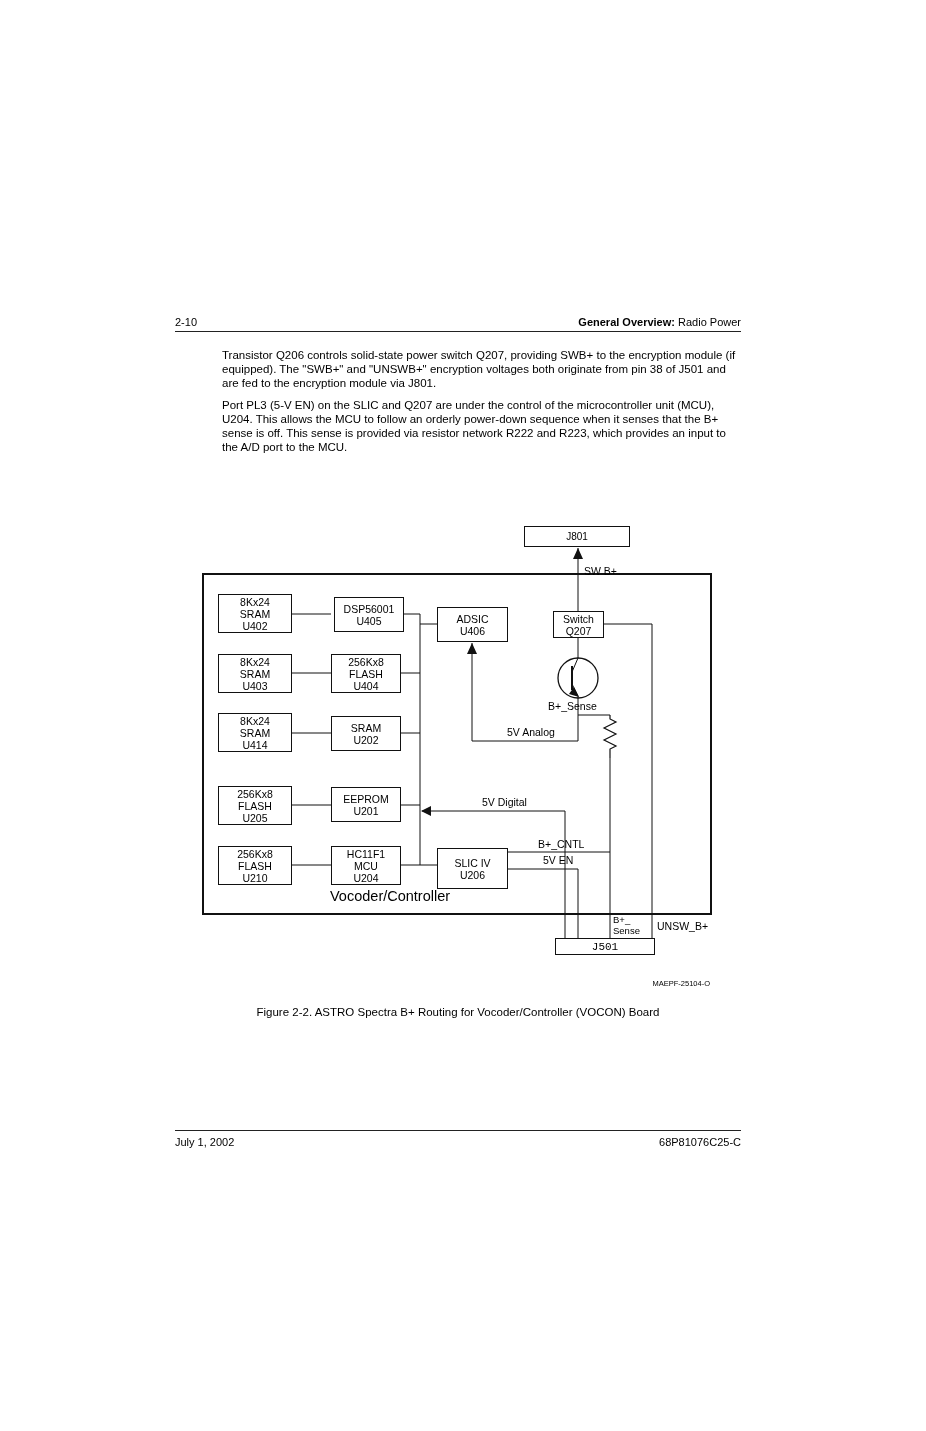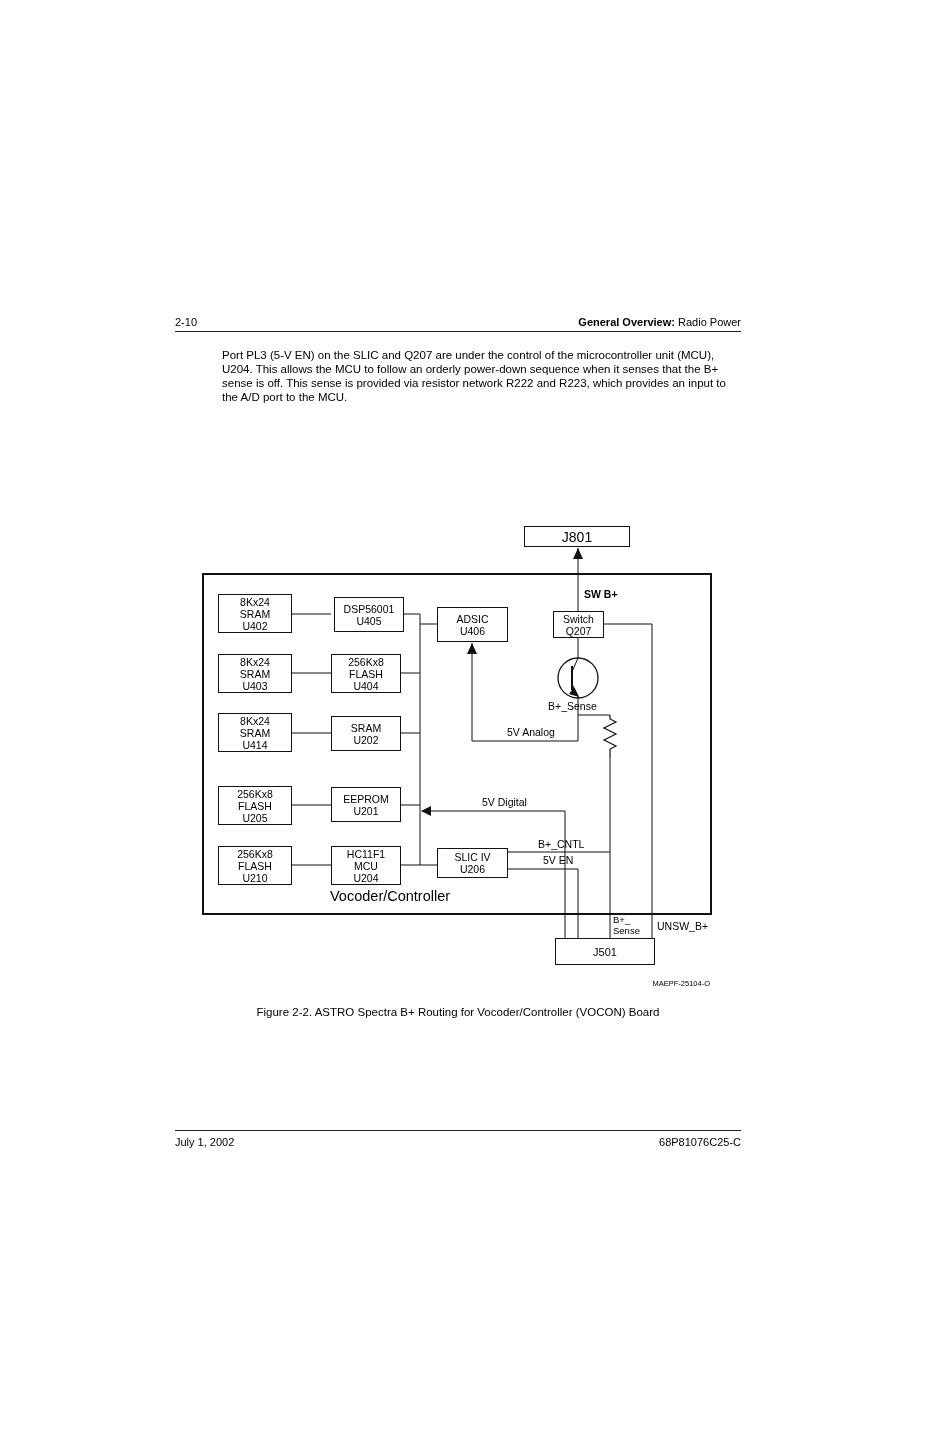--- a/index.html
+++ b/index.html
@@ -50,20 +50,21 @@
 
 <div class="page">
 
   <div class="abs hdr-text" style="left:175px;top:316px;">2-10</div>
   <div class="abs hdr-text" style="right:185px;top:316px;text-align:right;">
     <span style="font-weight:bold;">General Overview:</span><span> Radio Power</span>
   </div>
   <div class="abs rule" style="left:175px;top:331px;width:566px;"></div>
 
   <div class="abs body-text" style="left:222px;top:348px;width:520px;">
+    <p>Transistor Q206 controls solid-state power switch Q207, providing SWB+ to the encryption module (if equipped). The "SWB+" and "UNSWB+" encryption voltages both originate from pin 38 of J501 and are fed to the encryption module via J801.</p>
     <p>Port PL3 (5-V EN) on the SLIC and Q207 are under the control of the microcontroller unit (MCU), U204. This allows the MCU to follow an orderly power-down sequence when it senses that the B+ sense is off. This sense is provided via resistor network R222 and R223, which provides an input to the A/D port to the MCU.</p>
   </div>
 
   <div>
 
     <svg class="lines" width="926" height="1431">
       <g stroke="#111" stroke-width="1" fill="none">
 
         <line x1="578" y1="548" x2="578" y2="611"></line>
 
@@ -116,22 +117,22 @@
         <line x1="578" y1="658" x2="572" y2="672"></line>
         <line x1="572" y1="684" x2="578" y2="696"></line>
         <polygon points="579,697 569,694 574,687" fill="#111" stroke="none"></polygon>
       </g>
 
       <polyline points="610,715 610,719 616,722 604,728 616,734 604,740 616,746 610,749 610,758" stroke="#111" stroke-width="1.2" fill="none"></polyline>
     </svg>
 
     <div class="outerbox" style="left:202px;top:573px;width:510px;height:342px;"></div>
 
-    <div class="dbox" style="left:524px;top:526px;width:106px;height:21px;font-size:14px;">J801</div>
-    <div class="dbox" style="left:555px;top:938px;width:100px;height:27px;font-size:11px;">J501</div>
+    <div class="dbox" style="left:524px;top:526px;width:106px;height:21px;font-size:10px;">J801</div>
+    <div class="dbox" style="left:555px;top:938px;width:100px;height:17px;font-size:11px;font-family:Liberation Mono, monospace;">J501</div>
 
     <div class="dbox" style="left:218px;top:594px;width:74px;height:39px;">8Kx24
 SRAM
 U402</div>
     <div class="dbox" style="left:218px;top:654px;width:74px;height:39px;">8Kx24
 SRAM
 U403</div>
     <div class="dbox" style="left:218px;top:713px;width:74px;height:39px;">8Kx24
 SRAM
 U414</div>
@@ -152,24 +153,24 @@
     <div class="dbox" style="left:331px;top:787px;width:70px;height:35px;">EEPROM
 U201</div>
     <div class="dbox" style="left:331px;top:846px;width:70px;height:39px;">HC11F1
 MCU
 U204</div>
 
     <div class="dbox" style="left:437px;top:607px;width:71px;height:35px;">ADSIC
 U406</div>
     <div class="dbox" style="left:553px;top:611px;width:51px;height:27px;">Switch
 Q207</div>
-    <div class="dbox" style="left:437px;top:848px;width:71px;height:30px;">SLIC IV
+    <div class="dbox" style="left:437px;top:848px;width:71px;height:41px;">SLIC IV
 U206</div>
 
-    <div class="dlabel" style="left:584px;top:589px;font-weight:bold;">SW B+</div>
+    <div class="dlabel" style="left:584px;top:566px;">SW B+</div>
     <div class="dlabel" style="left:548px;top:701px;">B+_Sense</div>
     <div class="dlabel" style="left:507px;top:727px;">5V Analog</div>
     <div class="dlabel" style="left:482px;top:797px;">5V Digital</div>
     <div class="dlabel" style="left:538px;top:839px;">B+_CNTL</div>
     <div class="dlabel" style="left:543px;top:855px;">5V EN</div>
     <div class="dlabel" style="left:330px;top:889px;width:190px;font-size:14.5px;line-height:15px;">Vocoder/Controller</div>
     <div class="dlabel" style="left:613px;top:915px;font-size:9.5px;line-height:10.5px;background:#fff;">B+_
 Sense</div>
     <div class="dlabel" style="left:657px;top:921px;">UNSW_B+</div>
 

